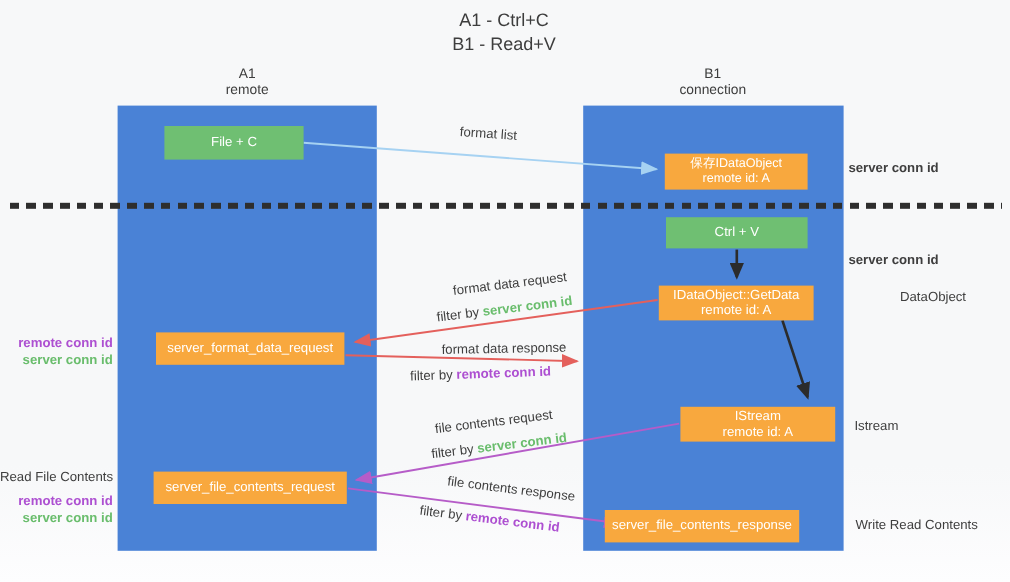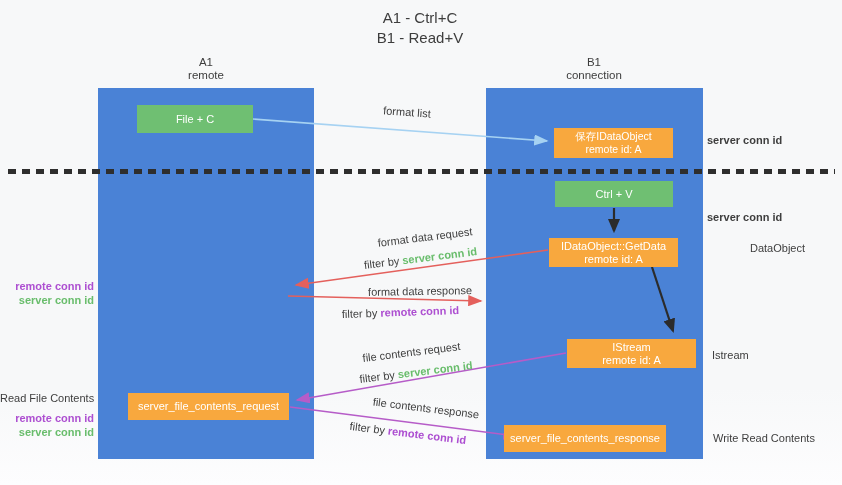--- a/index.html
+++ b/index.html
@@ -91,20 +91,23 @@
 
   <div class="node green-node" style="left:555px; top:181px; width:118px; height:26px;text-align:center;">
     <span>Ctrl + V</span>
   </div>
 
   <div class="node orange-node" style="left:549px; top:238px; width:129px; height:29px;">
     <span>IDataObject::GetData</span>
     <span>remote id: A</span>
   </div>
 
+  <div class="node orange-node" style="left:130px; top:277px; width:157px; height:27px;">
+    <span>server_format_data_request</span>
+  </div>
 
 
   <div class="node orange-node" style="left:567px; top:339px; width:129px; height:29px;">
     <span>IStream</span>
     <span>remote id: A</span>
   </div>
 
   <div class="node orange-node" style="left:128px; top:393px; width:161px; height:27px;">
     <span>server_file_contents_request</span>
   </div>

